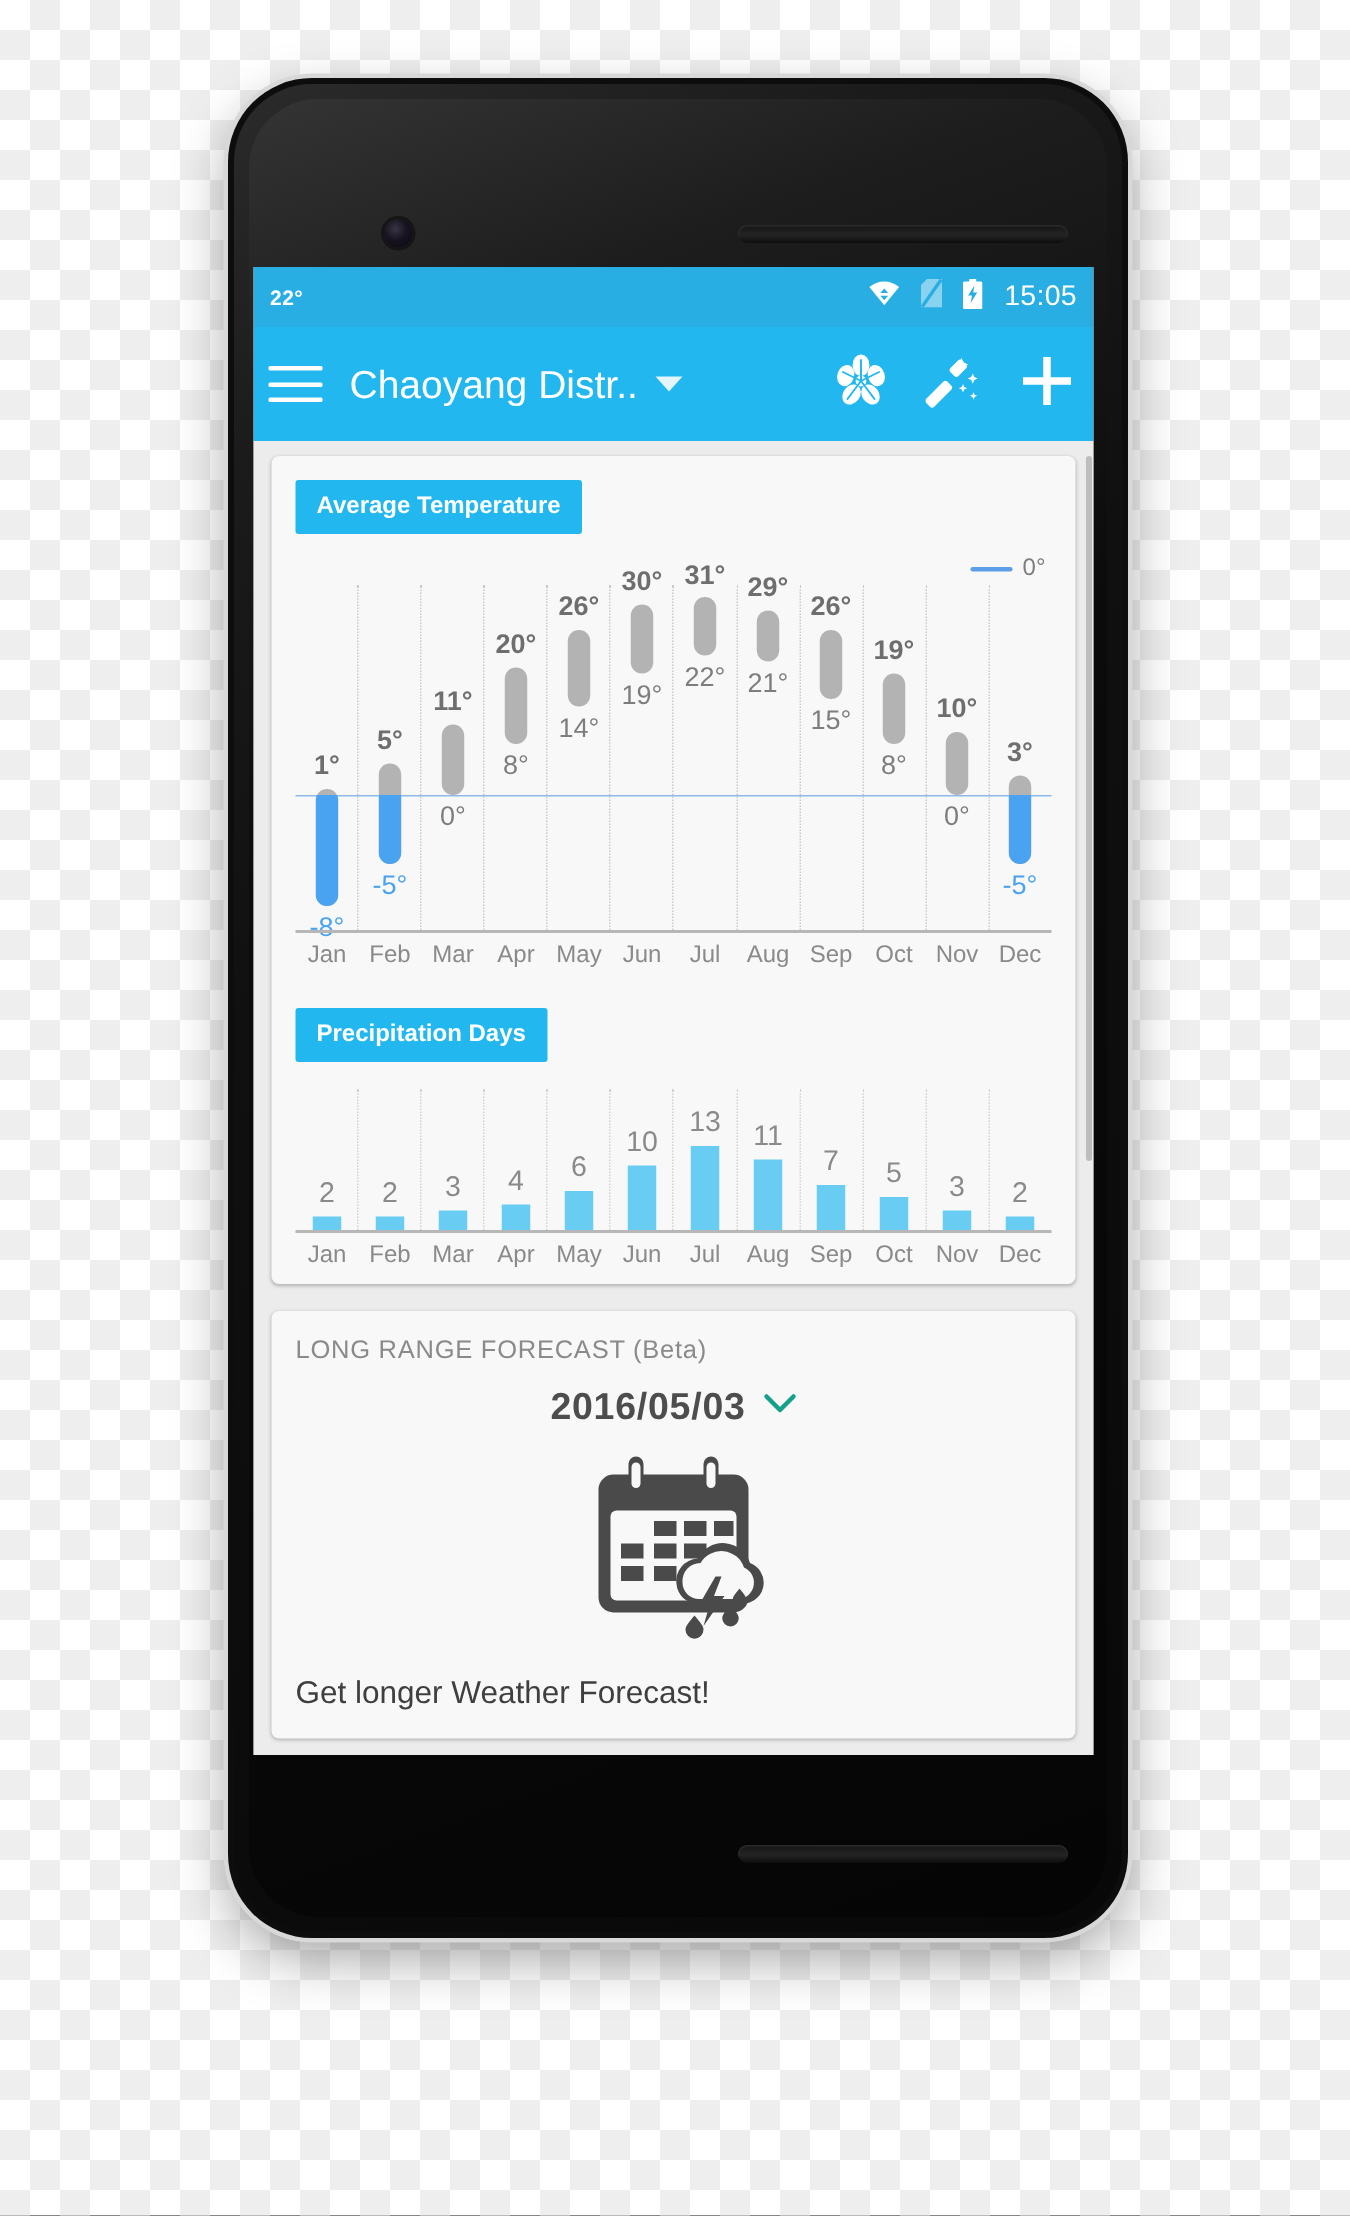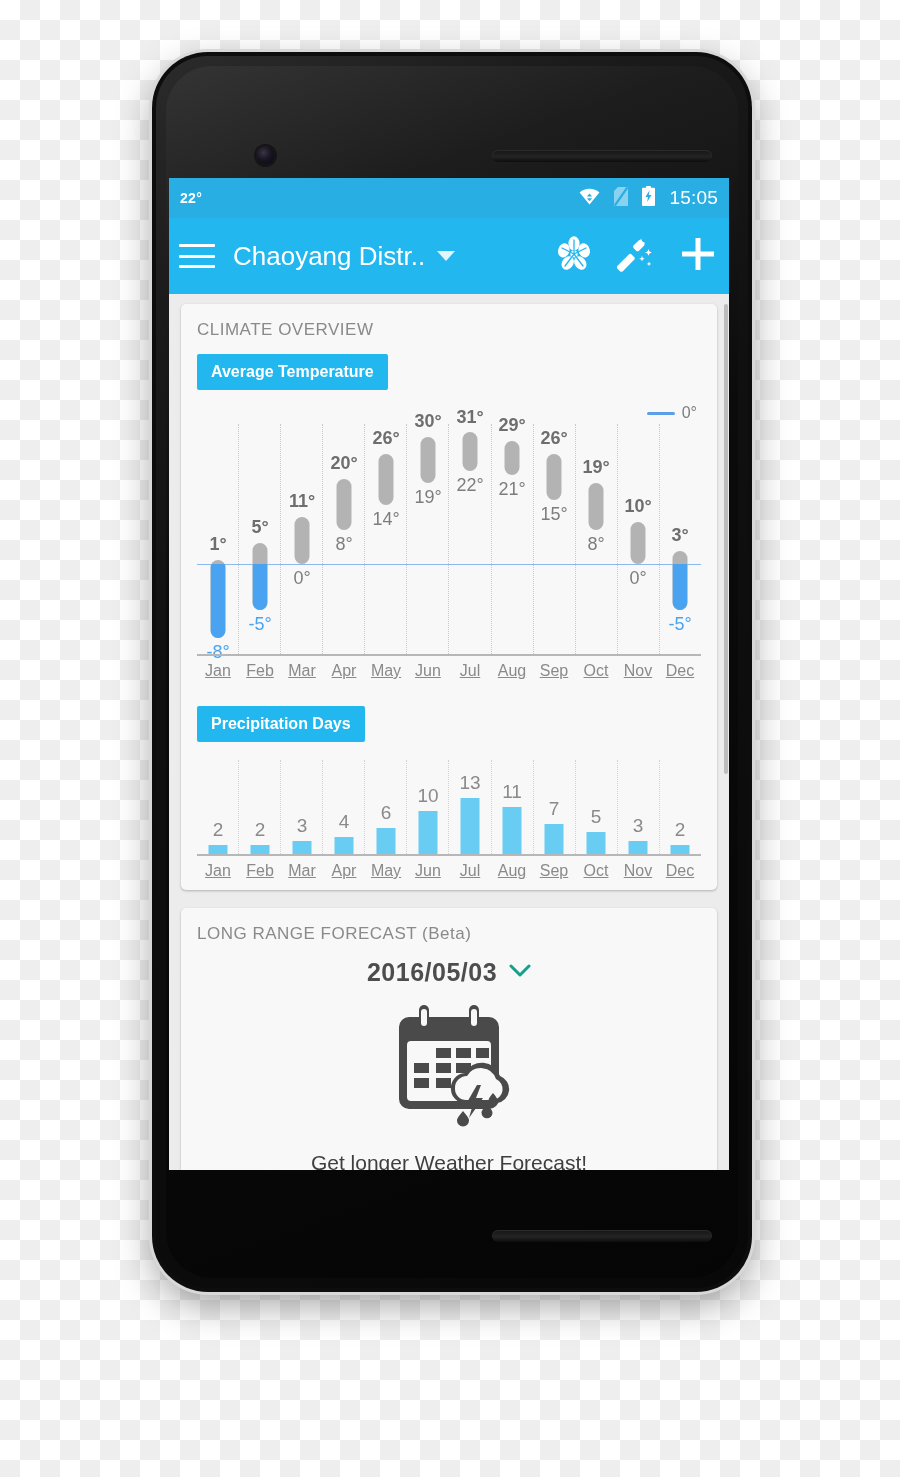--- a/index.html
+++ b/index.html
@@ -101,39 +101,39 @@
   .tcol{flex:1;position:relative;}
   .tcap{position:absolute;left:50%;transform:translateX(-50%);width:15px;border-radius:8px;
     overflow:hidden;background:#b3b3b3;}
   .tcap .cold{position:absolute;left:0;right:0;bottom:0;background:#4aa3f0;}
   .thi,.tlo{position:absolute;left:50%;transform:translateX(-50%);white-space:nowrap;text-align:center;}
   .thi{font-size:18px;font-weight:700;color:#6e6e6e;}
   .tlo{font-size:18px;font-weight:400;color:#7d7d7d;}
   .tlo.neg{color:#4aa3f0;}
 
   .month-row{display:flex;margin-top:6px;}
-  .month-row span{flex:1;text-align:center;font-size:16px;color:#8a8a8a;text-decoration:underline;}
+  .month-row span{flex:1;text-align:center;font-size:16px;color:#8a8a8a;}
 
   
   #precip-chart{position:relative;height:96px;margin-top:18px;}
   #precip-grid{position:absolute;inset:0;display:flex;}
   #precip-grid .gcol{flex:1;border-left:1px dotted #d2d2d2;}
   #precip-grid .gcol:first-child{border-left:none;}
   #precip-axis{position:absolute;left:0;right:0;bottom:0;height:2px;background:#b7b7b7;}
   #precip-cols{position:absolute;left:0;right:0;bottom:2px;top:0;display:flex;align-items:flex-end;}
   .pcol{flex:1;position:relative;height:100%;}
   .pbar{position:absolute;left:50%;transform:translateX(-50%);bottom:0;width:19px;background:#69ccf2;}
   .plabel{position:absolute;left:50%;transform:translateX(-50%);font-size:19px;color:#8a8a8a;white-space:nowrap;}
 
   
   #lr-date-row{display:flex;align-items:center;justify-content:center;gap:12px;margin-top:4px;}
   #lr-date{font-size:25px;font-weight:700;color:#4d4d4d;letter-spacing:.5px;}
   #lr-caret{display:inline-block;}
   #lr-icon-wrap{display:flex;justify-content:center;margin-top:14px;}
-  #lr-cta{text-align:center;font-size:21px;color:#3f3f3f;margin-top:18px;padding-bottom:8px;}
+  #lr-cta{text-align:left;font-size:21px;color:#3f3f3f;margin-top:18px;padding-bottom:8px;}
 
   
   #scroll-track{position:absolute;right:1px;top:126px;width:4px;height:760px;}
   #scroll-thumb{position:absolute;right:0;top:0;width:4px;height:470px;background:#bdbdbd;border-radius:2px;}
 </style>
 </head>
 <body>
 
 <div id="phone">
   <div id="phone-inner">
@@ -219,21 +219,20 @@
           <rect x="18.5" y="5" width="5" height="32" fill="#ffffff"></rect>
           <rect x="5" y="18.5" width="32" height="5" fill="#ffffff"></rect>
         </svg>
       </span>
     </div>
   </div>
 
   <div id="content">
 
     <div class="card">
-      <div class="card-title">CLIMATE OVERVIEW</div>
 
       <span class="chip">Average Temperature</span>
 
       <div id="temp-legend">
         <span class="line"></span>
         <span class="lbl">0°</span>
       </div>
 
       <div id="temp-chart">
         <div id="temp-grid">

